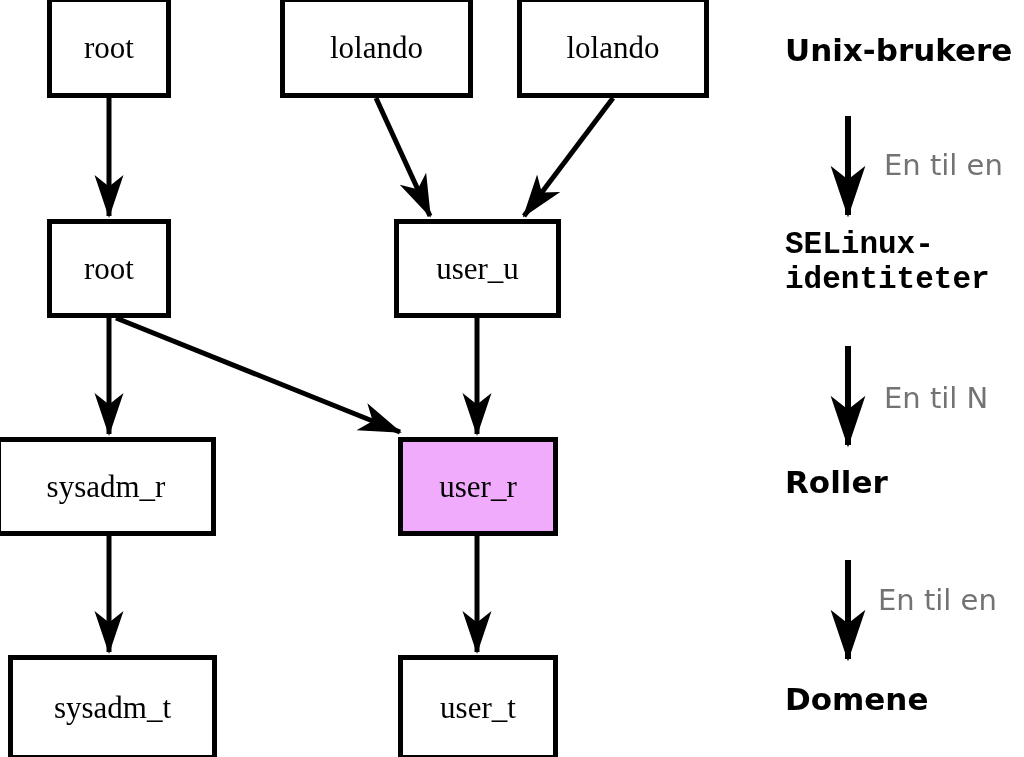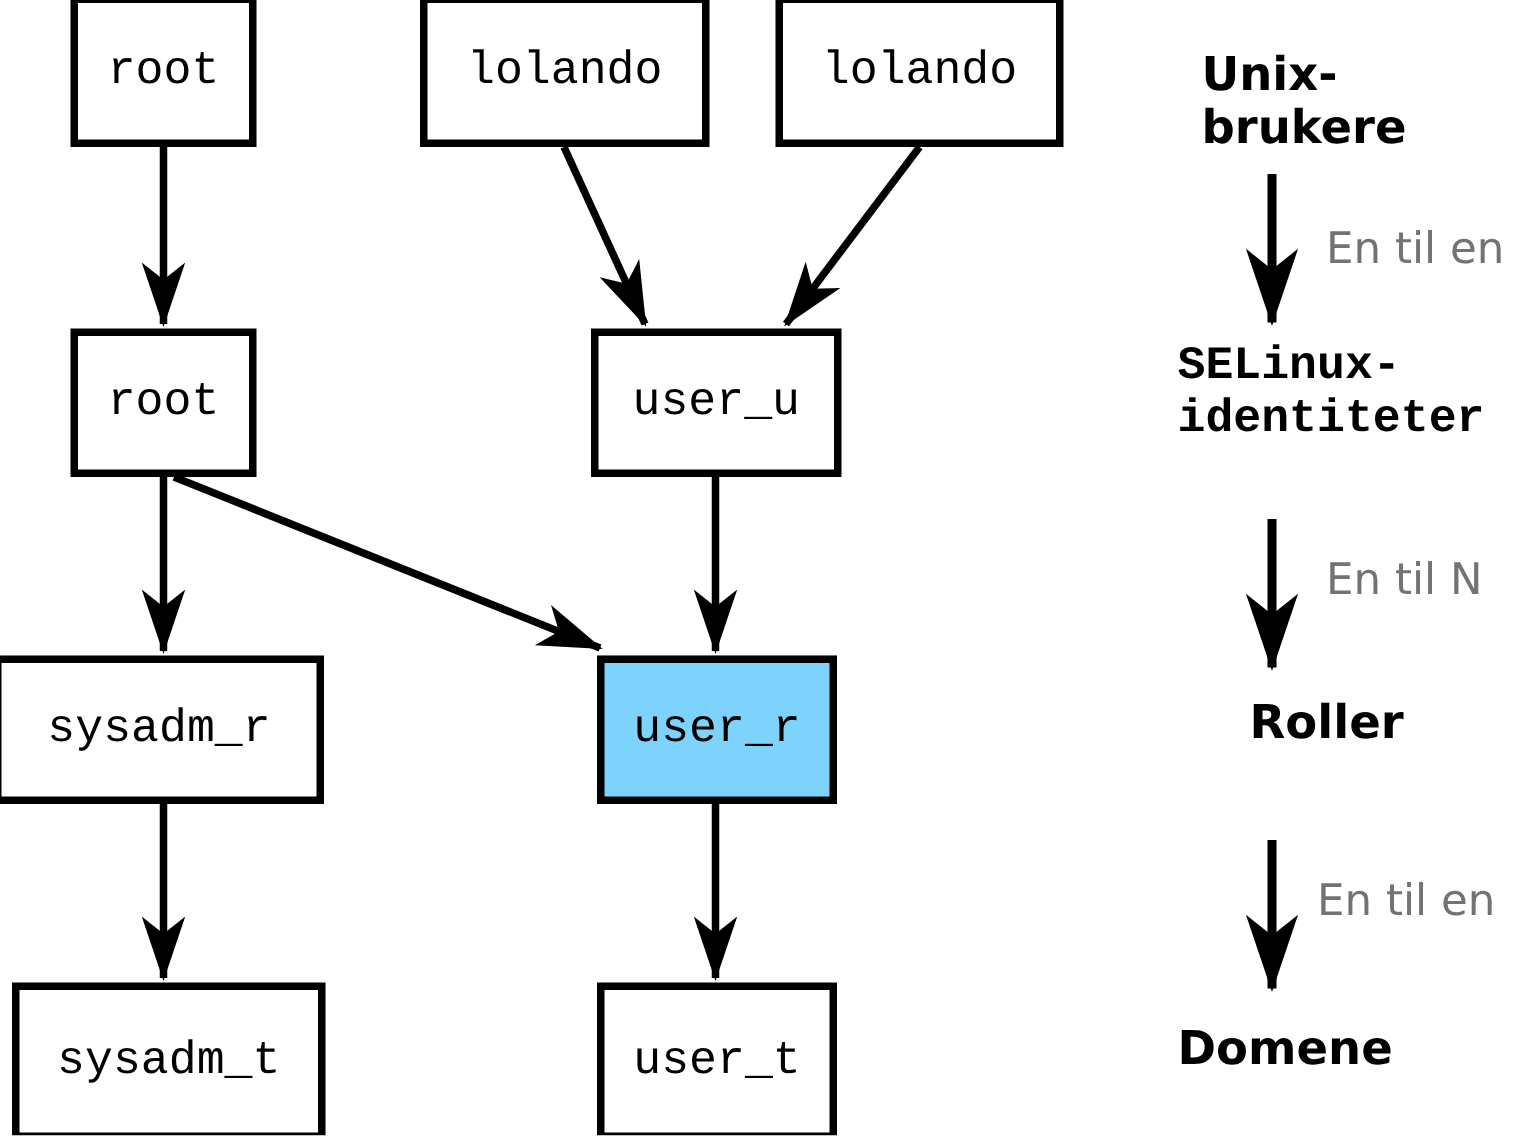--- a/index.html
+++ b/index.html
@@ -27,21 +27,21 @@
   .node-box {
     position: absolute;
     box-sizing: border-box;
     border: 5px solid #000000;
     background: #ffffff;
     display: flex;
     align-items: center;
     justify-content: center;
   }
   .node-label {
-    font-family: Liberation Mono, monospace;
+    font-family: Liberation Serif, serif;
     font-size: 31px;
     color: #000000;
     line-height: 1;
     white-space: nowrap;
     letter-spacing: 0px;
   }
   .legend-heading {
     position: absolute;
     font-family: "DejaVu Sans", sans-serif;
     font-weight: bold;
@@ -102,34 +102,34 @@
       </div>
       <div class="node-box" style="left: 47px; top: 219px; width: 124px; height: 99px; border-color: rgb(0, 0, 0); background: rgb(255, 255, 255);">
         <span class="node-label">root</span>
       </div>
       <div class="node-box" style="left: 394px; top: 219px; width: 167px; height: 99px; border-color: rgb(0, 0, 0); background: rgb(255, 255, 255); text-align: right;">
         <span class="node-label">user_u</span>
       </div>
       <div class="node-box" style="left: -4px; top: 437px; width: 220px; height: 99px; border-color: rgb(0, 0, 0); background: rgb(255, 255, 255);">
         <span class="node-label">sysadm_r</span>
       </div>
-      <div class="node-box" style="left: 398px; top: 437px; width: 160px; height: 99px; border-color: rgb(0, 0, 0); background: #7dd3fc;">
+      <div class="node-box" style="left: 398px; top: 437px; width: 160px; height: 99px; border-color: rgb(0, 0, 0); background: #f0abfc;">
         <span class="node-label">user_r</span>
       </div>
       <div class="node-box" style="left: 8px; top: 655px; width: 209px; height: 105px; border-color: rgb(0, 0, 0); background: rgb(255, 255, 255);">
         <span class="node-label">sysadm_t</span>
       </div>
       <div class="node-box" style="left: 398px; top: 655px; width: 160px; height: 105px; border-color: rgb(0, 0, 0); background: rgb(255, 255, 255);">
         <span class="node-label">user_t</span>
       </div>
     </div>
   <div id="legend-layer">
-      <div class="legend-heading" style="left: 785px; top: 33px; margin-left: 16px;">Unix-brukere</div>
+      <div class="legend-heading" style="left: 785px; top: 33px;">Unix-brukere</div>
       <div class="legend-heading" style="left: 785px; top: 228px; font-family: Liberation Mono, monospace;">SELinux-
 identiteter</div>
-      <div class="legend-heading" style="left: 785px; top: 465px; margin-left: 48px;">Roller</div>
+      <div class="legend-heading" style="left: 785px; top: 465px;">Roller</div>
       <div class="legend-heading" style="left: 785px; top: 682px;">Domene</div>
       <div class="legend-edge-label" style="left: 884px; top: 151px;">En til en</div>
-      <div class="legend-edge-label" style="left: 884px; top: 372px;">En til N</div>
+      <div class="legend-edge-label" style="left: 884px; top: 384px;">En til N</div>
       <div class="legend-edge-label" style="left: 878px; top: 586px;">En til en</div>
     </div>
 
 </div>
 
 </body></html>

